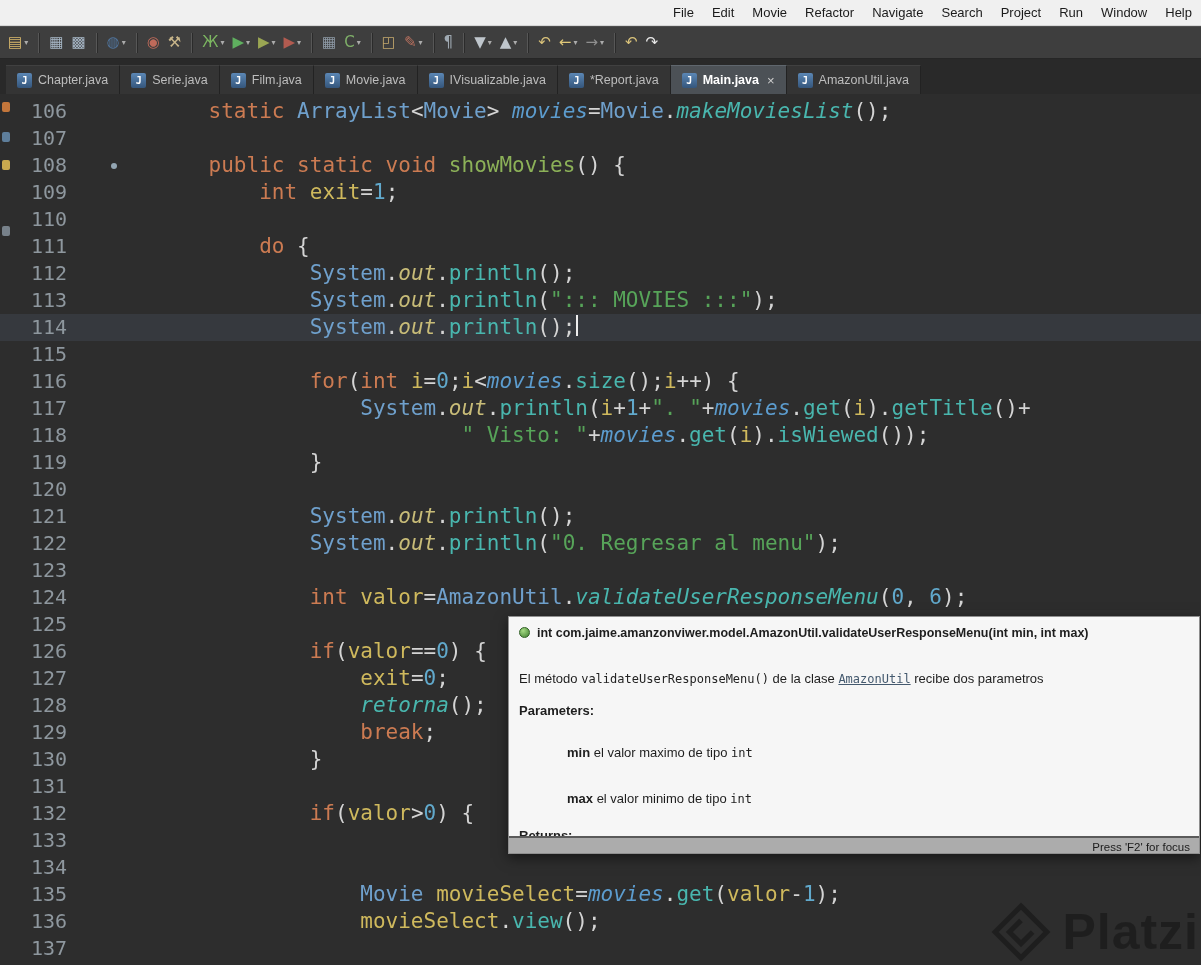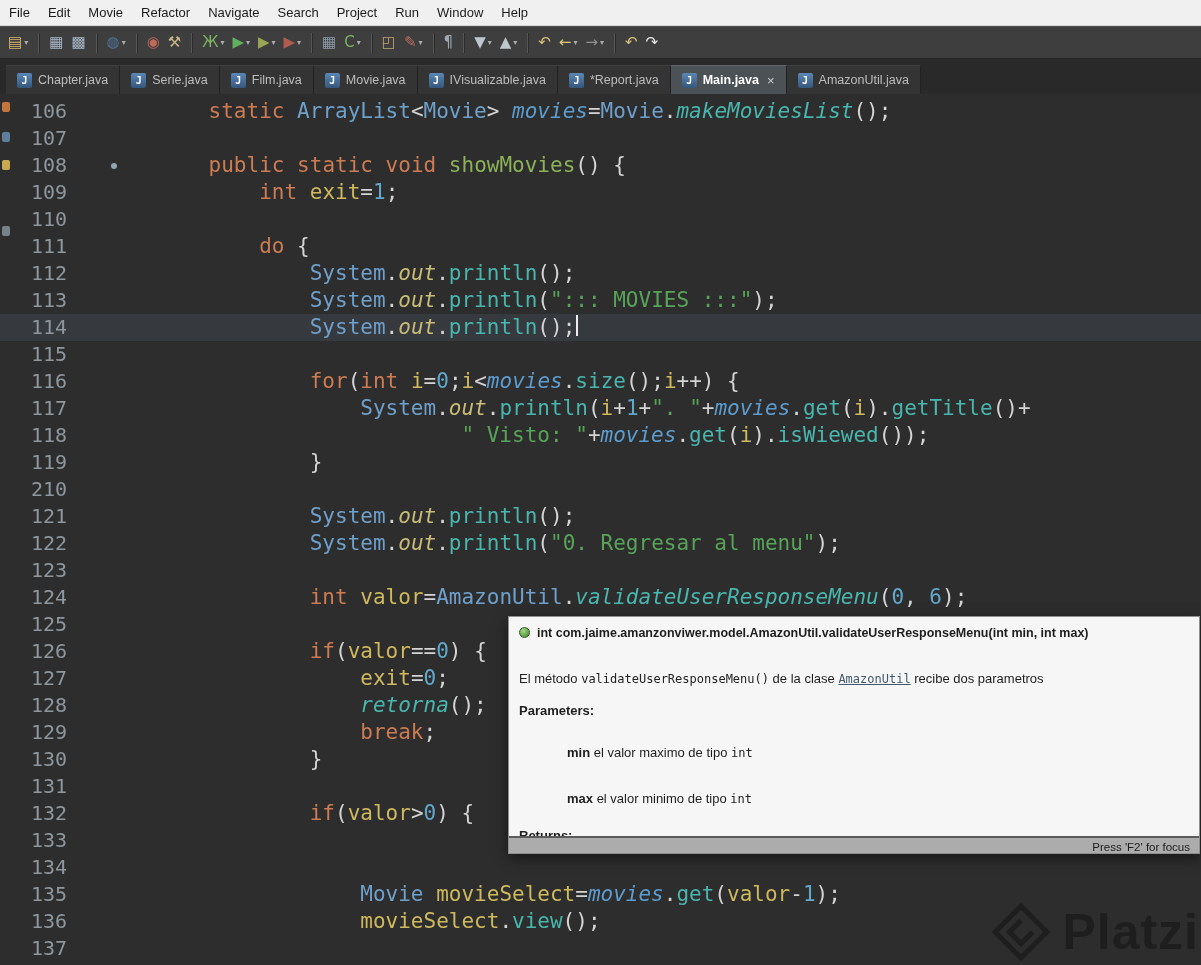--- a/index.html
+++ b/index.html
@@ -4,21 +4,21 @@
 <style>
   * { box-sizing: border-box; }
   html,body { margin:0; padding:0; }
   body {
     width:1201px; height:965px; position:relative; overflow:hidden;
     background:#2D2D2D; font-family:"Liberation Sans", sans-serif;
   }
 
   
   .menubar{ height:26px; background:#F0F0F0; border-bottom:1px solid #D6D6D6;
-    display:flex; align-items:center; padding-left:0; }
+    display:flex; align-items:center; padding-left:0;justify-content:flex-end; }
   .mitem{ padding:4px 9px; font-size:13px; color:#1B1B1B; cursor:default; }
 
   
   .toolbar{ height:33px; background:#3E3E3E; border-top:1px solid #4E4E4E;
     border-bottom:1px solid #262626; display:flex; align-items:center; padding:0 4px; }
   .tico{ display:inline-flex; align-items:center; height:24px; padding:0 3px; margin:0 1px; border-radius:2px; }
   .tglyph{ font-size:15px; line-height:1; font-family:"DejaVu Sans", sans-serif; }
   .tdd{ color:#ABABAB; font-size:8px; margin-left:2px; }
   .tsep{ width:1px; height:20px; background:#575757; box-shadow:1px 0 0 #2B2B2B; margin:0 6px; }
 
@@ -257,21 +257,21 @@
         <div class="line"><span class="ln">110</span><span class="lndot"></span><span class="codetext"></span></div>
         <div class="line"><span class="ln">111</span><span class="lndot"></span><span class="codetext"><span class="pl">        </span><span class="kw">do</span><span class="pl"> {</span></span></div>
         <div class="line"><span class="ln">112</span><span class="lndot"></span><span class="codetext"><span class="pl">            </span><span class="ty">System</span><span class="pl">.</span><span class="fo">out</span><span class="pl">.</span><span class="me">println</span><span class="pl">();</span></span></div>
         <div class="line"><span class="ln">113</span><span class="lndot"></span><span class="codetext"><span class="pl">            </span><span class="ty">System</span><span class="pl">.</span><span class="fo">out</span><span class="pl">.</span><span class="me">println</span><span class="pl">(</span><span class="st">"::: MOVIES :::"</span><span class="pl">);</span></span></div>
         <div class="line current"><span class="ln">114</span><span class="lndot"></span><span class="codetext"><span class="pl">            </span><span class="ty">System</span><span class="pl">.</span><span class="fo">out</span><span class="pl">.</span><span class="me">println</span><span class="pl">();</span><span class="caret"></span></span></div>
         <div class="line"><span class="ln">115</span><span class="lndot"></span><span class="codetext"></span></div>
         <div class="line"><span class="ln">116</span><span class="lndot"></span><span class="codetext"><span class="pl">            </span><span class="kw">for</span><span class="pl">(</span><span class="kw">int</span><span class="pl"> </span><span class="va">i</span><span class="pl">=</span><span class="nu">0</span><span class="pl">;</span><span class="va">i</span><span class="pl">&lt;</span><span class="fd">movies</span><span class="pl">.</span><span class="me">size</span><span class="pl">();</span><span class="va">i</span><span class="pl">++) {</span></span></div>
         <div class="line"><span class="ln">117</span><span class="lndot"></span><span class="codetext"><span class="pl">                </span><span class="ty">System</span><span class="pl">.</span><span class="fo">out</span><span class="pl">.</span><span class="me">println</span><span class="pl">(</span><span class="va">i</span><span class="pl">+</span><span class="nu">1</span><span class="pl">+</span><span class="st">". "</span><span class="pl">+</span><span class="fd">movies</span><span class="pl">.</span><span class="me">get</span><span class="pl">(</span><span class="va">i</span><span class="pl">).</span><span class="me">getTitle</span><span class="pl">()+</span></span></div>
         <div class="line"><span class="ln">118</span><span class="lndot"></span><span class="codetext"><span class="pl">                        </span><span class="st">" Visto: "</span><span class="pl">+</span><span class="fd">movies</span><span class="pl">.</span><span class="me">get</span><span class="pl">(</span><span class="va">i</span><span class="pl">).</span><span class="me">isWiewed</span><span class="pl">());</span></span></div>
         <div class="line"><span class="ln">119</span><span class="lndot"></span><span class="codetext"><span class="pl">            }</span></span></div>
-        <div class="line"><span class="ln">210</span><span class="lndot"></span><span class="codetext"></span></div>
+        <div class="line"><span class="ln">120</span><span class="lndot"></span><span class="codetext"></span></div>
         <div class="line"><span class="ln">121</span><span class="lndot"></span><span class="codetext"><span class="pl">            </span><span class="ty">System</span><span class="pl">.</span><span class="fo">out</span><span class="pl">.</span><span class="me">println</span><span class="pl">();</span></span></div>
         <div class="line"><span class="ln">122</span><span class="lndot"></span><span class="codetext"><span class="pl">            </span><span class="ty">System</span><span class="pl">.</span><span class="fo">out</span><span class="pl">.</span><span class="me">println</span><span class="pl">(</span><span class="st">"0. Regresar al menu"</span><span class="pl">);</span></span></div>
         <div class="line"><span class="ln">123</span><span class="lndot"></span><span class="codetext"></span></div>
         <div class="line"><span class="ln">124</span><span class="lndot"></span><span class="codetext"><span class="pl">            </span><span class="kw">int</span><span class="pl"> </span><span class="va">valor</span><span class="pl">=</span><span class="ty">AmazonUtil</span><span class="pl">.</span><span class="mi">validateUserResponseMenu</span><span class="pl">(</span><span class="nu">0</span><span class="pl">, </span><span class="nu">6</span><span class="pl">);</span></span></div>
         <div class="line"><span class="ln">125</span><span class="lndot"></span><span class="codetext"></span></div>
         <div class="line"><span class="ln">126</span><span class="lndot"></span><span class="codetext"><span class="pl">            </span><span class="kw">if</span><span class="pl">(</span><span class="va">valor</span><span class="pl">==</span><span class="nu">0</span><span class="pl">) {</span></span></div>
         <div class="line"><span class="ln">127</span><span class="lndot"></span><span class="codetext"><span class="pl">                </span><span class="va">exit</span><span class="pl">=</span><span class="nu">0</span><span class="pl">;</span></span></div>
         <div class="line"><span class="ln">128</span><span class="lndot"></span><span class="codetext"><span class="pl">                </span><span class="mi">retorna</span><span class="pl">();</span></span></div>
         <div class="line"><span class="ln">129</span><span class="lndot"></span><span class="codetext"><span class="pl">                </span><span class="kw">break</span><span class="pl">;</span></span></div>
         <div class="line"><span class="ln">130</span><span class="lndot"></span><span class="codetext"><span class="pl">            }</span></span></div>

